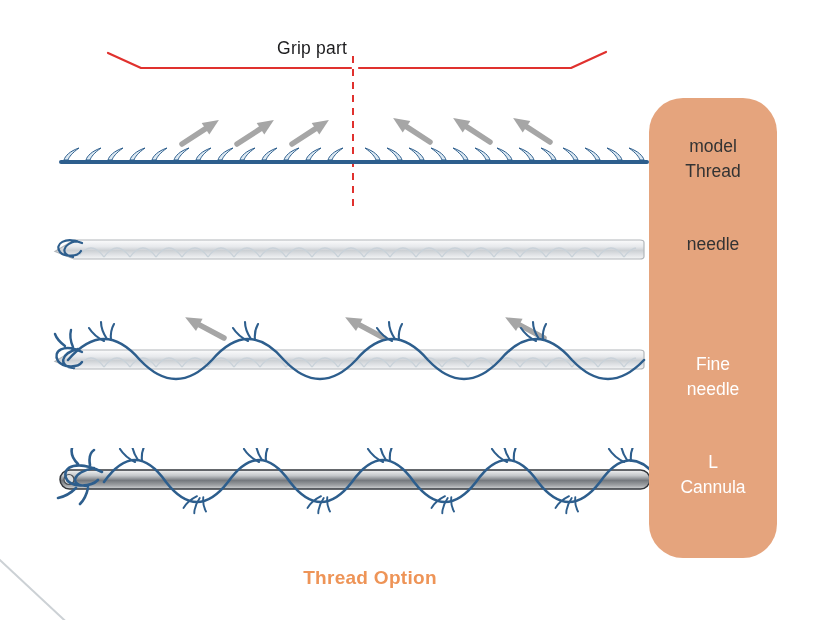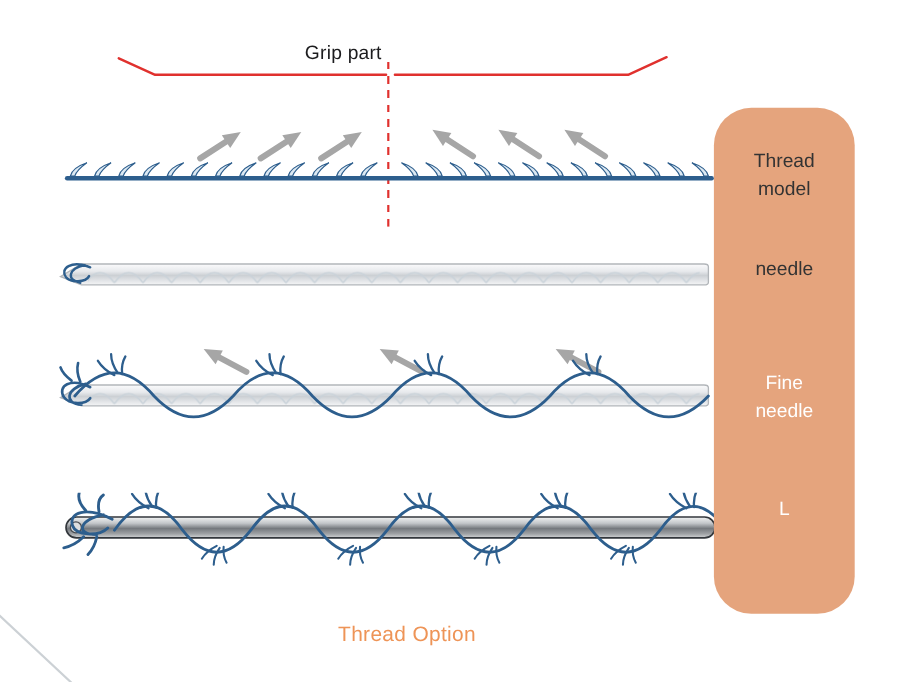--- a/index.html
+++ b/index.html
@@ -28,21 +28,21 @@
   .arrow-line{stroke:var(--arrow-gray);stroke-width:5.5;stroke-linecap:round;fill:none;}
   .arrow-head{fill:var(--arrow-gray);stroke:none;}
   .legend-panel{
     position:absolute;left:649px;top:98px;width:128px;height:460px;
     background:var(--accent-orange);border-radius:34px;
   }
   .legend-item{position:absolute;width:100%;text-align:center;font-size:17.5px;line-height:1.45;color:#333333;}
   .legend-item.light{color:#ffffff;}
   .caption{
     position:absolute;left:240px;top:567px;width:260px;text-align:center;
-    font-size:19px;font-weight:400;color:var(--caption-orange);letter-spacing:.3px;
+    font-size:19px;font-weight:700;color:var(--caption-orange);letter-spacing:.3px;
   }
   .corner-line{position:absolute;left:-28px;top:588px;width:118px;height:2px;background:#ccd1d5;transform:rotate(43deg);}
 </style>
 </head>
 <body>
 
 <div class="stage">
 
   <svg width="0" height="0" style="position:absolute" aria-hidden="true">
     <defs>
@@ -170,31 +170,32 @@
       <use href="#tuft" transform="translate(159,50) scale(0.9,-0.9)"></use>
       <use href="#tuft" transform="translate(283,50) scale(0.9,-0.9)"></use>
       <use href="#tuft" transform="translate(407,50) scale(0.9,-0.9)"></use>
       <use href="#tuft" transform="translate(531,50) scale(0.9,-0.9)"></use>
     </g>
     <path class="thread-stroke" stroke-width="2.6" d="M64,24 C40,12 24,18 28,30 C31,39 52,40 60,32 M56,20 C34,24 30,38 50,38 M40,16 Q32,8 34,0 M52,17 Q50,6 56,2 M38,40 Q30,48 20,50 M50,40 Q48,50 42,56"></path>
   </svg>
 
   <div class="legend-panel">
     <div class="legend-item dark" style="top:36px">
+      <div>model</div>
       <div>Thread</div>
-      <div>model</div>
     </div>
     <div class="legend-item dark" style="top:134px">
       <div>needle</div>
     </div>
-    <div class="legend-item light" style="top:238px">
+    <div class="legend-item light" style="top:254px">
       <div>Fine</div>
       <div>needle</div>
     </div>
     <div class="legend-item light" style="top:352px">
       <div>L</div>
+      <div>Cannula</div>
     </div>
   </div>
 
   <div class="caption">Thread Option</div>
   <div class="corner-line"></div>
 
 </div>
 
 </body></html>

